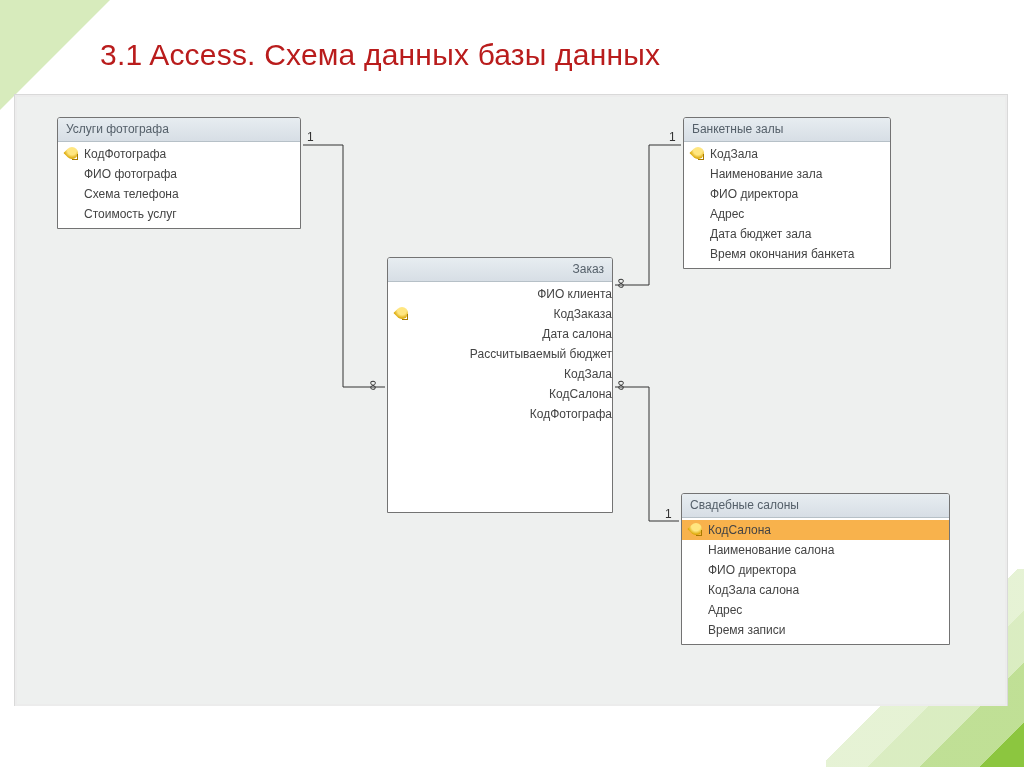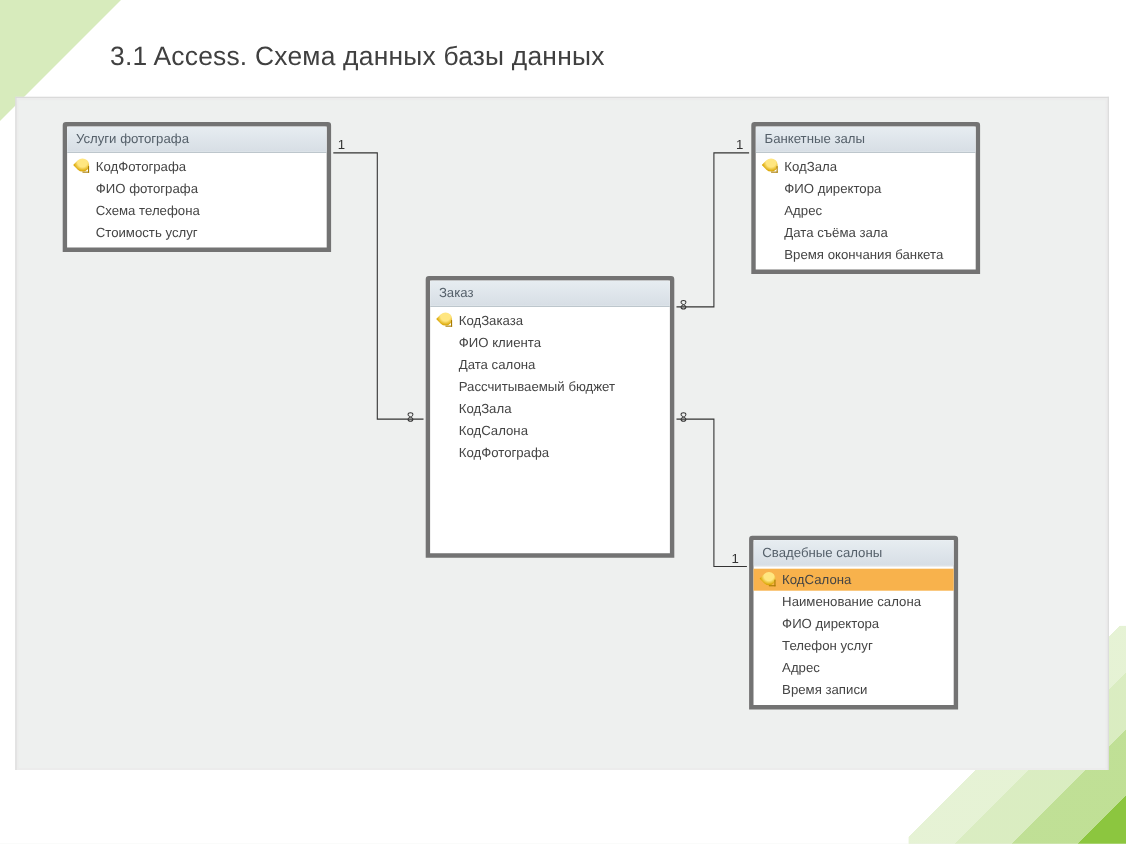--- a/index.html
+++ b/index.html
@@ -28,22 +28,22 @@
   }
   .deco-br {
     position: absolute; bottom: -2px; right: -2px; width: 200px; height: 200px;
     background:
       linear-gradient(135deg, transparent 48%, rgba(140,198,63,0.22) 48%, rgba(140,198,63,0.22) 60%, transparent 60%),
       linear-gradient(135deg, transparent 60%, rgba(140,198,63,0.32) 60%, rgba(140,198,63,0.32) 73%, transparent 73%),
       linear-gradient(135deg, transparent 73%, rgba(140,198,63,0.55) 73%, rgba(140,198,63,0.55) 88%, transparent 88%),
       linear-gradient(135deg, transparent 88%, #8cc63f 88%);
   }
   .page-title {
-    color: #404040;
-    font-size: 24px;
+    color: #b91c1c;
+    font-size: 30px;
     font-weight: 400;
     padding: 38px 20px 22px 100px;
     letter-spacing: 0.2px;
   }
   .canvas-wrap {
     margin: 0 16px 0 14px;
     border: 1px solid #d9d9d9;
     border-bottom: none;
     background: #ececec;
     height: 612px;
@@ -51,21 +51,21 @@
     overflow: hidden;
   }
   .workarea {
     position: absolute;
     inset: 2px;
     background: #eef0ef;
   }
   .tbl {
     position: absolute;
     background: #fff;
-    border: 4px solid #737373;
+    border: 1px solid #737373;
     border-radius: 3px 3px 0 0;
     box-shadow: 0 0 0 rgba(0,0,0,0);
     font-size: 12px;
     color: #444;
   }
   .tbl-header {
     background: linear-gradient(#e7edf1, #d7dee5);
     border-bottom: 1px solid #b6c0c7;
     color: #55606a;
     padding: 4px 8px 5px 8px;
@@ -92,23 +92,23 @@
   }
   .row.pk::after{
     content:"";position:absolute;left:14px;top:10px;width:5px;height:5px;
     border:1px solid #a87b00;border-top:none;border-left:none;
   }
   .row.sel {
     background: #f8b24c;
   }
   
   #t-photo { left: 40px; top: 20px; width: 244px; }
-  #t-order { left: 370px; top: 160px; width: 226px; height: 256px; }
+  #t-order { left: 370px; top: 160px; width: 226px; height: 256px; text-align: right; }
   #t-halls { left: 666px; top: 20px; width: 208px; }
-  #t-salons{ left: 664px; top: 396px; width: 190px; }
+  #t-salons{ left: 664px; top: 396px; width: 269px; }
   
   svg.links {
     position: absolute; inset: 0; width: 100%; height: 100%;
     pointer-events: none;
   }
   .lbl {
     position: absolute;
     font-size: 12px;
     color: #333;
   }
@@ -151,47 +151,48 @@
           <div class="row pk">КодФотографа</div>
           <div class="row">ФИО фотографа</div>
           <div class="row">Схема телефона</div>
           <div class="row">Стоимость услуг</div>
         </div>
     </div>
 
     <div id="t-order" class="tbl">
       <div class="tbl-header">Заказ</div>
       <div class="tbl-body">
+          <div class="row">ФИО клиента</div>
           <div class="row pk">КодЗаказа</div>
-          <div class="row">ФИО клиента</div>
           <div class="row">Дата салона</div>
           <div class="row">Рассчитываемый бюджет</div>
           <div class="row">КодЗала</div>
           <div class="row">КодСалона</div>
           <div class="row">КодФотографа</div>
         </div>
     </div>
 
     <div id="t-halls" class="tbl">
       <div class="tbl-header">Банкетные залы</div>
       <div class="tbl-body">
           <div class="row pk">КодЗала</div>
+          <div class="row">Наименование зала</div>
           <div class="row">ФИО директора</div>
           <div class="row">Адрес</div>
-          <div class="row">Дата съёма зала</div>
+          <div class="row">Дата бюджет зала</div>
           <div class="row">Время окончания банкета</div>
         </div>
     </div>
 
     <div id="t-salons" class="tbl">
       <div class="tbl-header">Свадебные салоны</div>
       <div class="tbl-body">
           <div class="row pk sel">КодСалона</div>
           <div class="row">Наименование салона</div>
           <div class="row">ФИО директора</div>
-          <div class="row">Телефон услуг</div>
+          <div class="row">КодЗала салона</div>
           <div class="row">Адрес</div>
           <div class="row">Время записи</div>
         </div>
     </div>
 
   </div>
 </div>
 
 </body></html>

